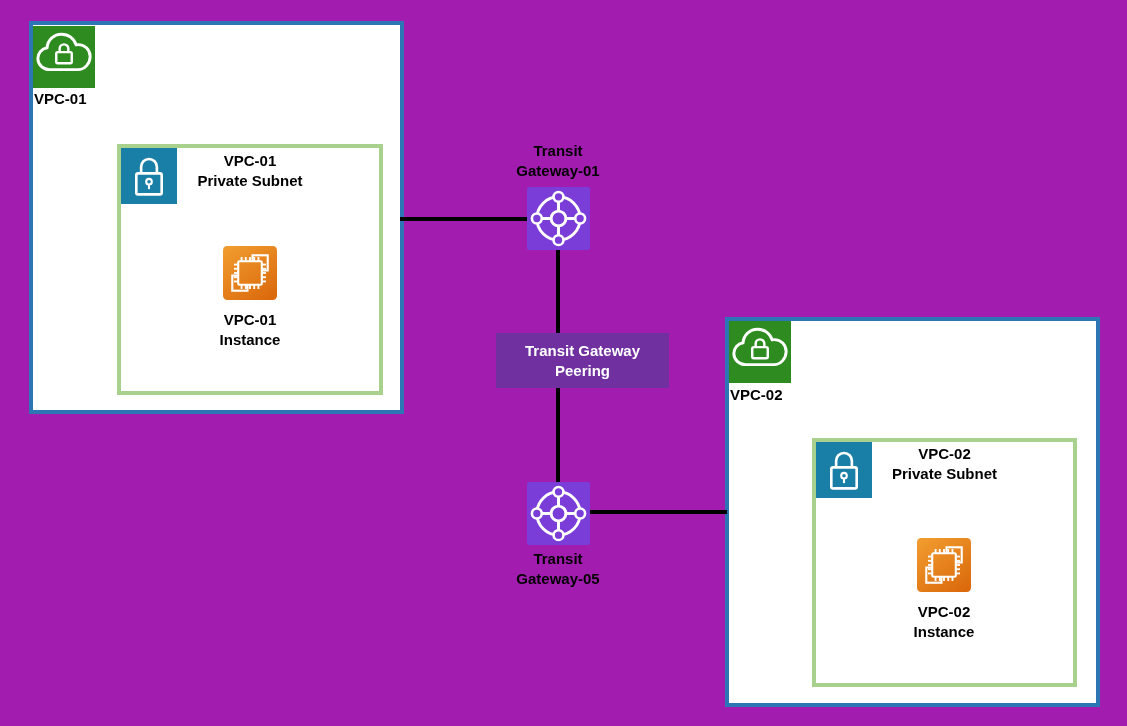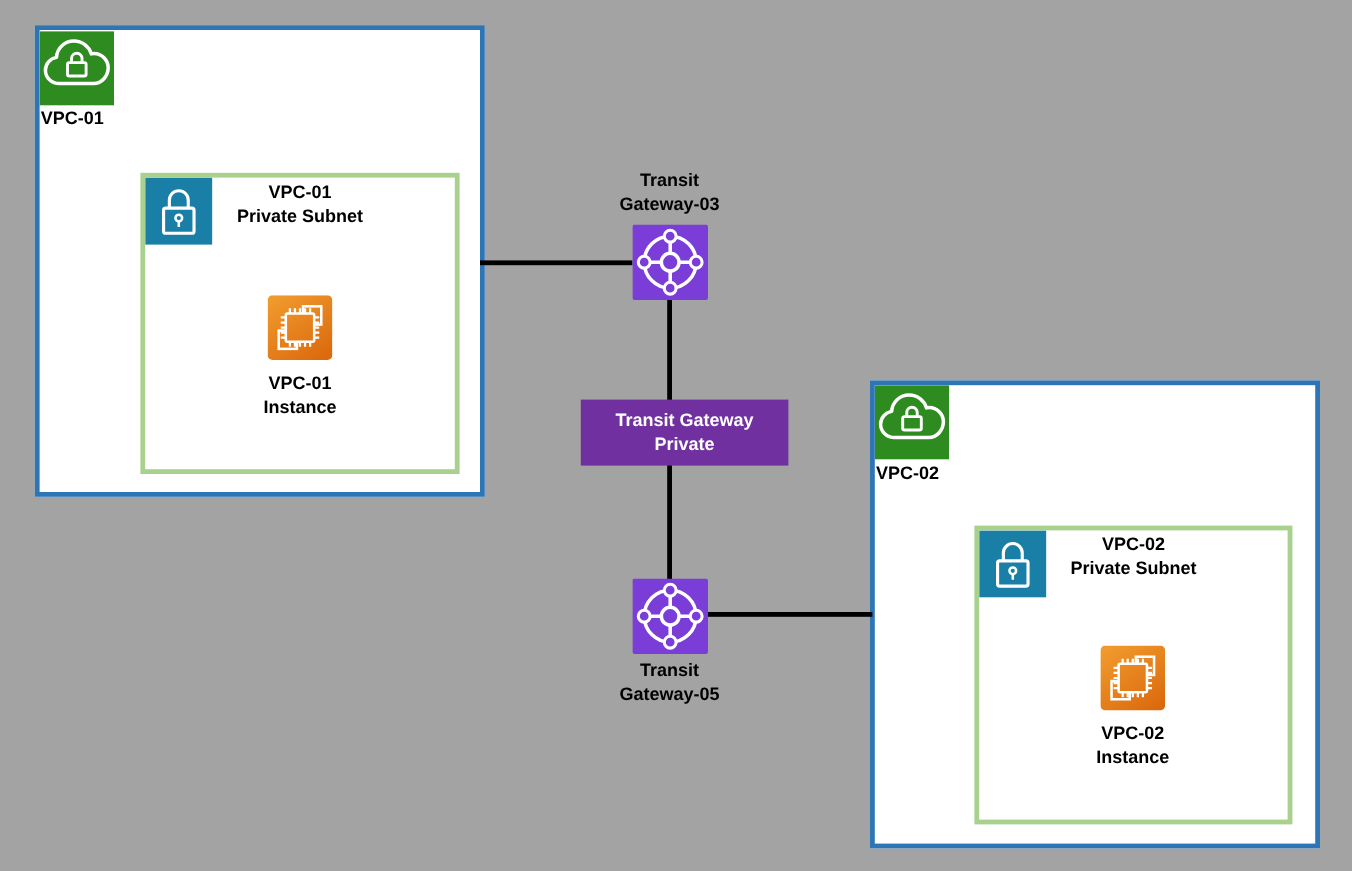--- a/index.html
+++ b/index.html
@@ -1,17 +1,17 @@
 <!DOCTYPE html>
 <html><head>
 <meta charset="utf-8">
 <style>
   html,body { margin:0; padding:0; background:#ffffff; }
   .canvas {
-    position:relative; width:1127px; height:726px; background:#a3a3a3;
+    position:relative; width:1127px; height:726px; background:#a21caf;
     font-family:"Liberation Sans", sans-serif; font-weight:bold; color:#000;
     overflow:hidden;
   }
   .vpc-box    { position:absolute; border:4px solid #2E75B6; background:#fff; box-sizing:border-box; }
   .subnet-box { position:absolute; border:4px solid #A9D18E; background:#fff; box-sizing:border-box; }
   .icon       { position:absolute; line-height:0; }
   .icon svg   { display:block; }
   .line       { position:absolute; background:#000; z-index:1; }
   .label      { position:absolute; font-size:15px; line-height:20px; white-space:nowrap; }
   .label.center { text-align:center; white-space:normal; }
@@ -94,39 +94,39 @@
       </g>
     </svg>
   </div>
   <div class="label center" style="left:175px; top:310px; width:150px;">
     <div>VPC-01</div>
     <div>Instance</div>
   </div>
 
   <div class="label center" style="left:483px; top:141px; width:150px;">
     <div>Transit</div>
-    <div>Gateway-03</div>
+    <div>Gateway-01</div>
   </div>
   <div class="icon" style="left:527px; top:187px; z-index:2;">
     <svg width="63" height="63" viewBox="0 0 64 64">
       <rect x="0" y="0" width="64" height="64" rx="2" fill="#7B3DD8"></rect>
       <circle cx="32" cy="32" r="22" fill="none" stroke="#fff" stroke-width="3"></circle>
       <line x1="32" y1="12" x2="32" y2="52" stroke="#fff" stroke-width="3"></line>
       <line x1="12" y1="32" x2="52" y2="32" stroke="#fff" stroke-width="3"></line>
       <circle cx="32" cy="10" r="5" fill="#7B3DD8" stroke="#fff" stroke-width="2.6"></circle>
       <circle cx="32" cy="54" r="5" fill="#7B3DD8" stroke="#fff" stroke-width="2.6"></circle>
       <circle cx="10" cy="32" r="5" fill="#7B3DD8" stroke="#fff" stroke-width="2.6"></circle>
       <circle cx="54" cy="32" r="5" fill="#7B3DD8" stroke="#fff" stroke-width="2.6"></circle>
       <circle cx="32" cy="32" r="7.5" fill="#7B3DD8" stroke="#fff" stroke-width="3"></circle>
     </svg>
   </div>
 
-  <div class="peering-box" style="left:484px; top:333px; width:173px; height:55px;">
+  <div class="peering-box" style="left:496px; top:333px; width:173px; height:55px;">
     <div>Transit Gateway</div>
-    <div>Private</div>
+    <div>Peering</div>
   </div>
 
   <div class="icon" style="left:527px; top:482px; z-index:2;">
     <svg width="63" height="63" viewBox="0 0 64 64">
       <rect x="0" y="0" width="64" height="64" rx="2" fill="#7B3DD8"></rect>
       <circle cx="32" cy="32" r="22" fill="none" stroke="#fff" stroke-width="3"></circle>
       <line x1="32" y1="12" x2="32" y2="52" stroke="#fff" stroke-width="3"></line>
       <line x1="12" y1="32" x2="52" y2="32" stroke="#fff" stroke-width="3"></line>
       <circle cx="32" cy="10" r="5" fill="#7B3DD8" stroke="#fff" stroke-width="2.6"></circle>
       <circle cx="32" cy="54" r="5" fill="#7B3DD8" stroke="#fff" stroke-width="2.6"></circle>

